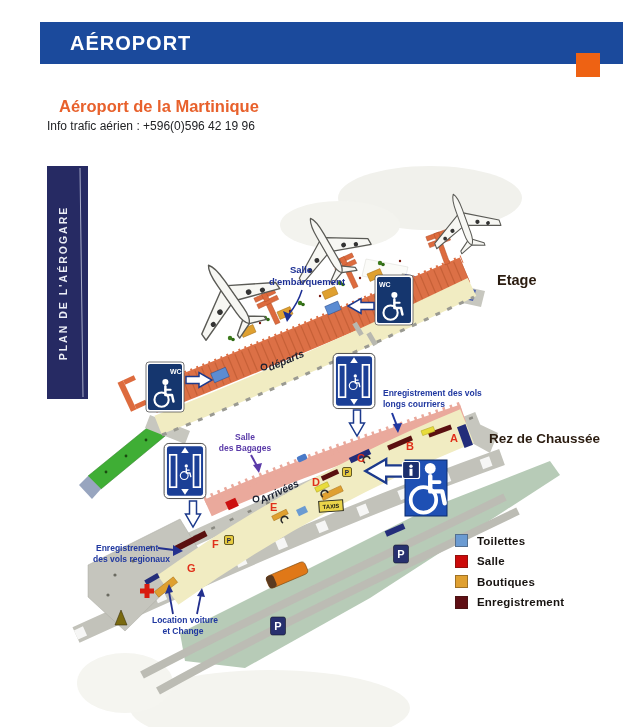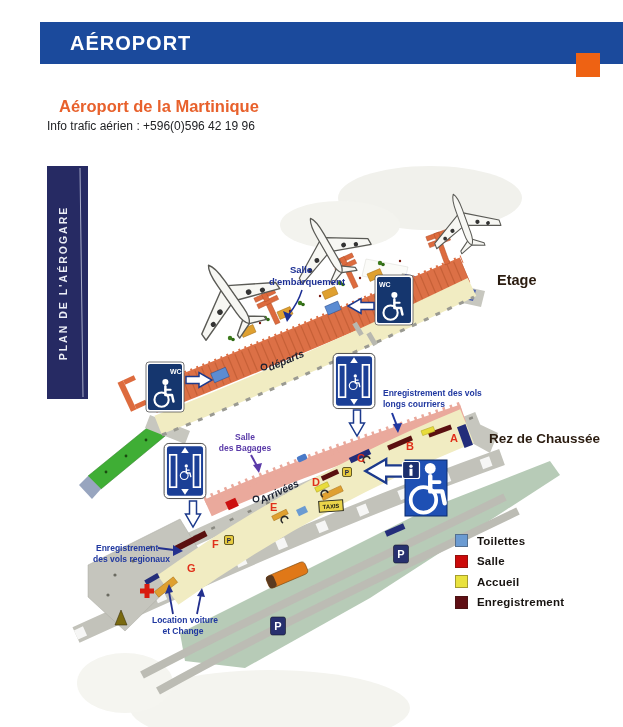--- a/index.html
+++ b/index.html
@@ -318,21 +318,21 @@
 <div class="legend">
   <div class="legend-row">
     <span class="sw" style="background: rgb(107, 155, 210);"></span>
     <span class="lb">Toilettes</span>
   </div>
   <div class="legend-row">
     <span class="sw" style="background: rgb(204, 10, 10);"></span>
     <span class="lb">Salle</span>
   </div>
   <div class="legend-row">
-    <span class="sw" style="background: rgb(233, 226, 62);"></span>
-    <span class="lb">Accueil</span>
+    <span class="sw" style="background: rgb(223, 160, 49);"></span>
+    <span class="lb">Boutiques</span>
   </div>
   <div class="legend-row">
     <span class="sw" style="background: rgb(95, 15, 20);"></span>
     <span class="lb">Enregistrement</span>
   </div>
 </div>
 </div>
 
 </body></html>

